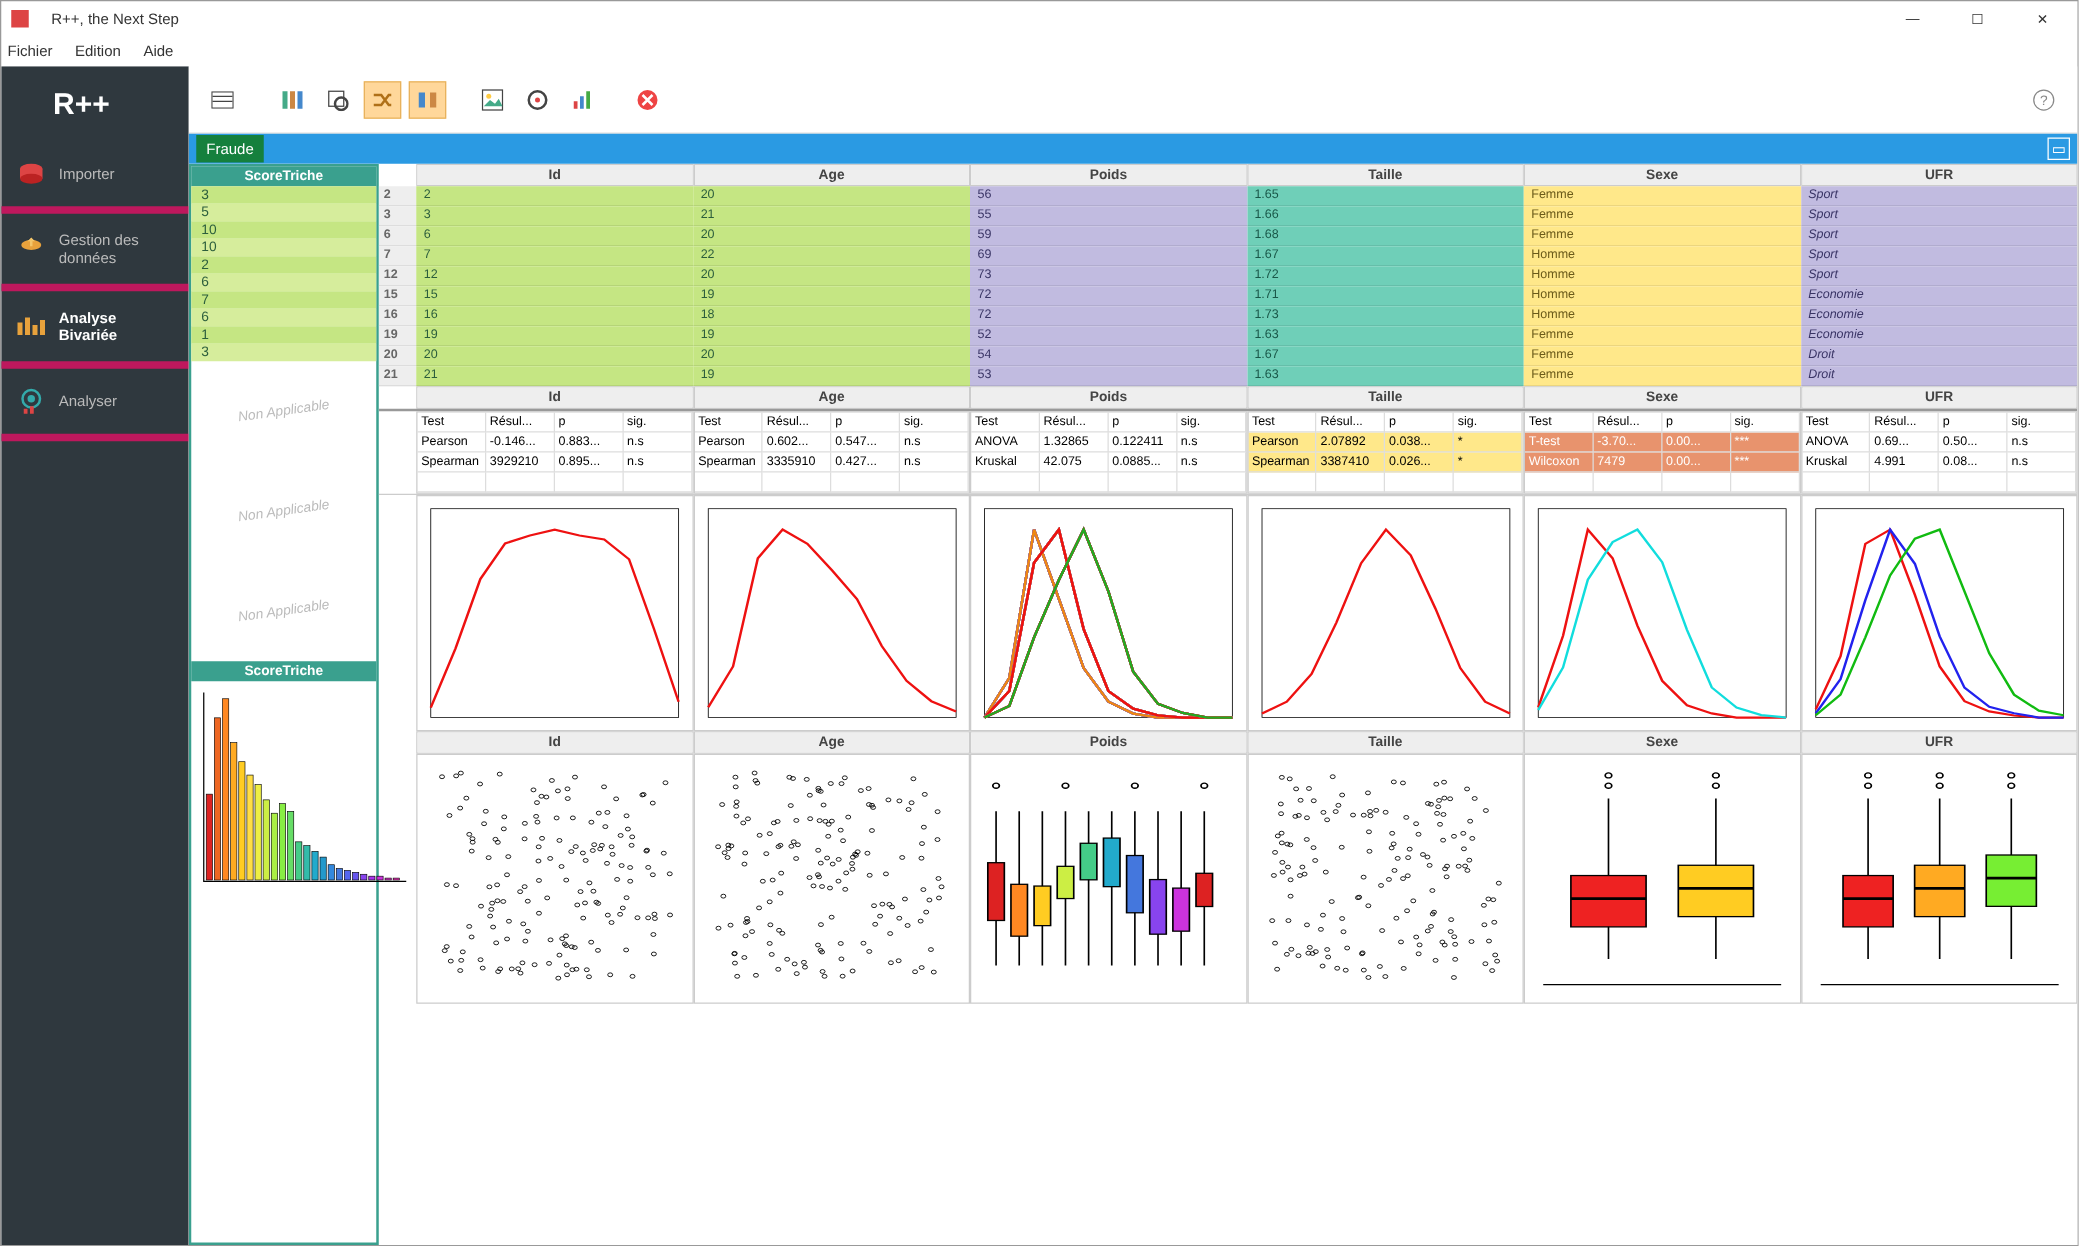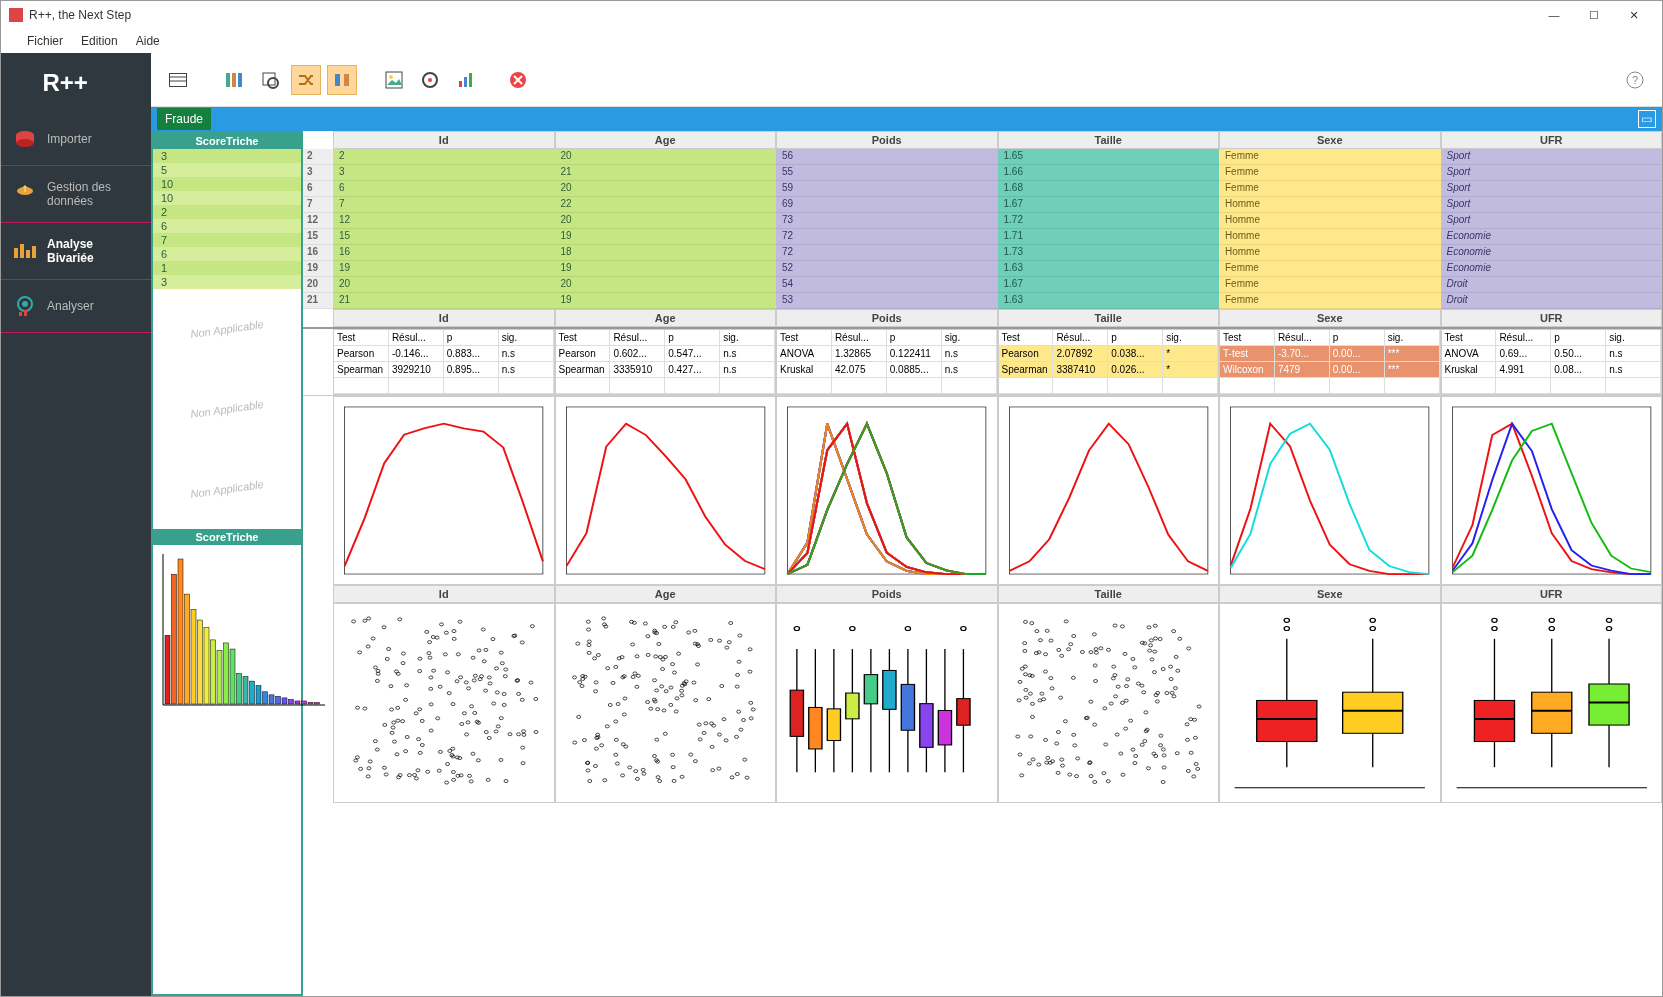--- a/index.html
+++ b/index.html
@@ -1,27 +1,27 @@
 <!DOCTYPE html>
 <html><head>
 <meta charset="utf-8">
 <style>
 * { margin:0; padding:0; box-sizing:border-box; font-family:"Segoe UI",Arial,sans-serif; }
 body { background:#fff; overflow:hidden; }
 .window { width:1663px; height:997px; display:flex; flex-direction:column; border:1px solid #999; }
-.titlebar { height:28px; display:flex; align-items:center; padding:0 8px; font-size:12px; color:#333; }
+.titlebar { height:28px; display:flex; align-items:center; padding:0 8px; font-size:12px; color:#333;gap:12px; }
 .titlebar-icon { width:14px; height:14px; background:#d44; margin-right:6px; }
 .titlebar-spacer { flex:1; }
 .win-btn { width:40px; height:28px; display:flex; align-items:center; justify-content:center; font-size:11px; color:#333; }
-.menubar { height:24px; display:flex; align-items:center; padding:0 26px; font-size:12px; gap:18px; color:#333; }
+.menubar { height:24px; display:flex; align-items:center; padding:0 5px; font-size:12px; gap:18px; color:#333; }
 .shell { flex:1; display:flex; overflow:hidden; }
 .sidebar { width:150px; background:#2f383e; color:#bbb; display:flex; flex-direction:column; font-size:12px; }
 .logo { height:60px; display:flex; align-items:center; justify-content:center; }
 .logo svg { width:80px; }
-.side-item { display:flex; align-items:center; gap:10px; padding:14px 12px; cursor:pointer; border-bottom:1px solid #be185d; }
+.side-item { display:flex; align-items:center; gap:10px; padding:14px 12px; cursor:pointer; border-bottom:6px solid #be185d; }
 .side-item.active { color:#fff; font-weight:bold; }
 .side-icon { width:24px; height:24px; flex:none; display:flex; align-items:center; justify-content:center; }
 .main { flex:1; display:flex; flex-direction:column; background:#fff; overflow:hidden; }
 .toolbar { height:54px; display:flex; align-items:center; padding:0 12px; gap:6px; border-bottom:1px solid #ddd; }
 .t-btn { width:30px; height:30px; display:flex; align-items:center; justify-content:center; border:1px solid transparent; }
 .t-btn.active { background:#ffd79a; border-color:#e8b25d; }
 .t-spacer { flex:1; }
 .tab-row { height:24px; background:#2a9ae3; display:flex; align-items:center; padding:0 6px; }
 .tab { background:#15803d; color:#fff; padding:4px 8px; font-size:12px; margin-right:4px; }
 .tab-max { margin-left:auto; color:#fff; font-size:12px; width:18px; height:18px; border:1px solid #fff; display:flex; align-items:center; justify-content:center; }

